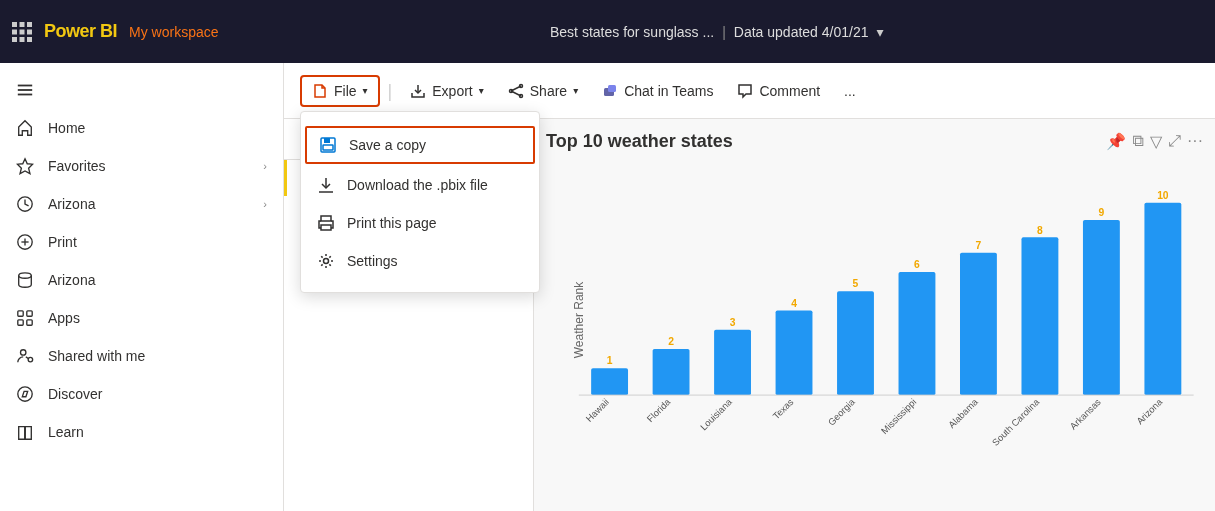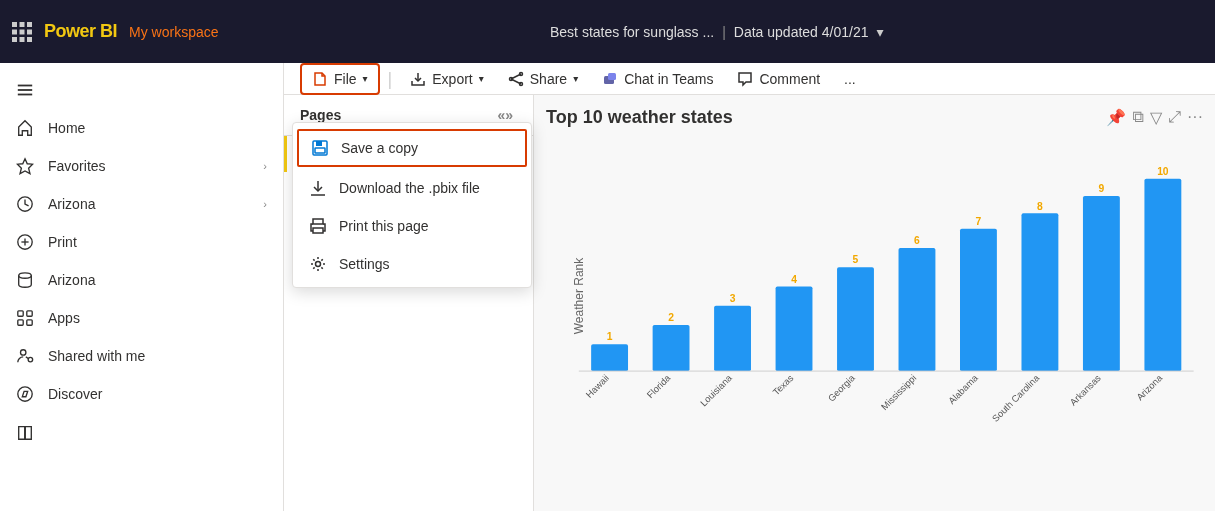--- a/index.html
+++ b/index.html
@@ -40,21 +40,21 @@
     .sidebar-item .si-label { flex: 1; }
     .sidebar-item .si-chevron { color: #888; font-size: 11px; }
     .sidebar-collapse-btn {
       padding: 10px 16px; cursor: pointer; color: #323130;
       display: flex; align-items: center;
     }
     .sidebar-collapse-btn svg { width: 18px; height: 18px; }
 
     
     .toolbar {
-      height: 32px; background: #fff; border-bottom: 1px solid #e1dfdd;
+      height: 56px; background: #fff; border-bottom: 1px solid #e1dfdd;
       display: flex; align-items: center; padding: 0 16px; gap: 4px;
       position: relative; z-index: 10;
     }
     .toolbar-btn {
       display: flex; align-items: center; gap: 6px;
       padding: 6px 10px; border-radius: 4px; cursor: pointer;
       font-size: 14px; color: #323130; border: none; background: none;
       white-space: nowrap;
     }
     .toolbar-btn.active, .toolbar-btn.file-active {
@@ -80,25 +80,24 @@
     .page-item.active { border-left: 3px solid #f2c811; font-weight: 600; color: #323130; }
     .page-item.link { color: #0078d4; }
 
     
     .chart-area { flex: 1; background: #f8f8f8; padding: 12px; position: relative; overflow: hidden; }
     .chart-title-row { display: flex; align-items: center; gap: 8px; margin-bottom: 8px; }
     .chart-title { font-size: 18px; font-weight: 600; color: #323130; }
     .chart-title-icons { display: flex; gap: 6px; color: #888; font-size: 16px; margin-left: auto; }
     .chart-title-icons span { cursor: pointer; }
     .file-dropdown {
-      position: absolute; top: 48px; left: 8px; z-index: 100;
+      position: absolute; top: 48px; left: 16px; z-index: 100;
       background: #fff; border: 1px solid #e1dfdd; border-radius: 4px;
       box-shadow: 0 4px 16px rgba(0,0,0,0.15); min-width: 240px;
-      padding: 4px 0;
-      margin-top: 11px;
+      padding: 12px 0;
     }
     .dropdown-item {
       display: flex; align-items: center; gap: 12px;
       padding: 10px 16px; cursor: pointer; font-size: 14px; color: #323130;
     }
     .dropdown-item.highlighted {
       background: #fff; border: 2px solid #d83b01; margin: 2px 4px; border-radius: 2px; padding: 8px 12px;
     }
     .dropdown-item svg { width: 18px; height: 18px; flex-shrink: 0; }
 
@@ -210,20 +209,21 @@
         </svg>
         <span class="si-label">Discover</span>
       </div>
 
       <div class="sidebar-item">
         <svg class="si-icon" viewBox="0 0 20 20" fill="none" stroke="#323130" stroke-width="1.5">
           <path d="M3 4h7v14H3z"></path>
             <path d="M10 4h7v14h-7z"></path>
             <line x1="10" y1="4" x2="10" y2="18"></line>
         </svg>
+        <span class="si-label">Learn</span>
       </div>
     </div>
   </div>
 
   <div style="flex:1; display:flex; flex-direction:column; overflow:hidden; position:relative;">
 
     <div class="toolbar">
       <button class="toolbar-btn file-active">
         <svg width="16" height="16" viewBox="0 0 16 16" fill="none" stroke="#d83b01" stroke-width="1.5">
           <path d="M3 2h7l3 3v9H3V2z"></path>

